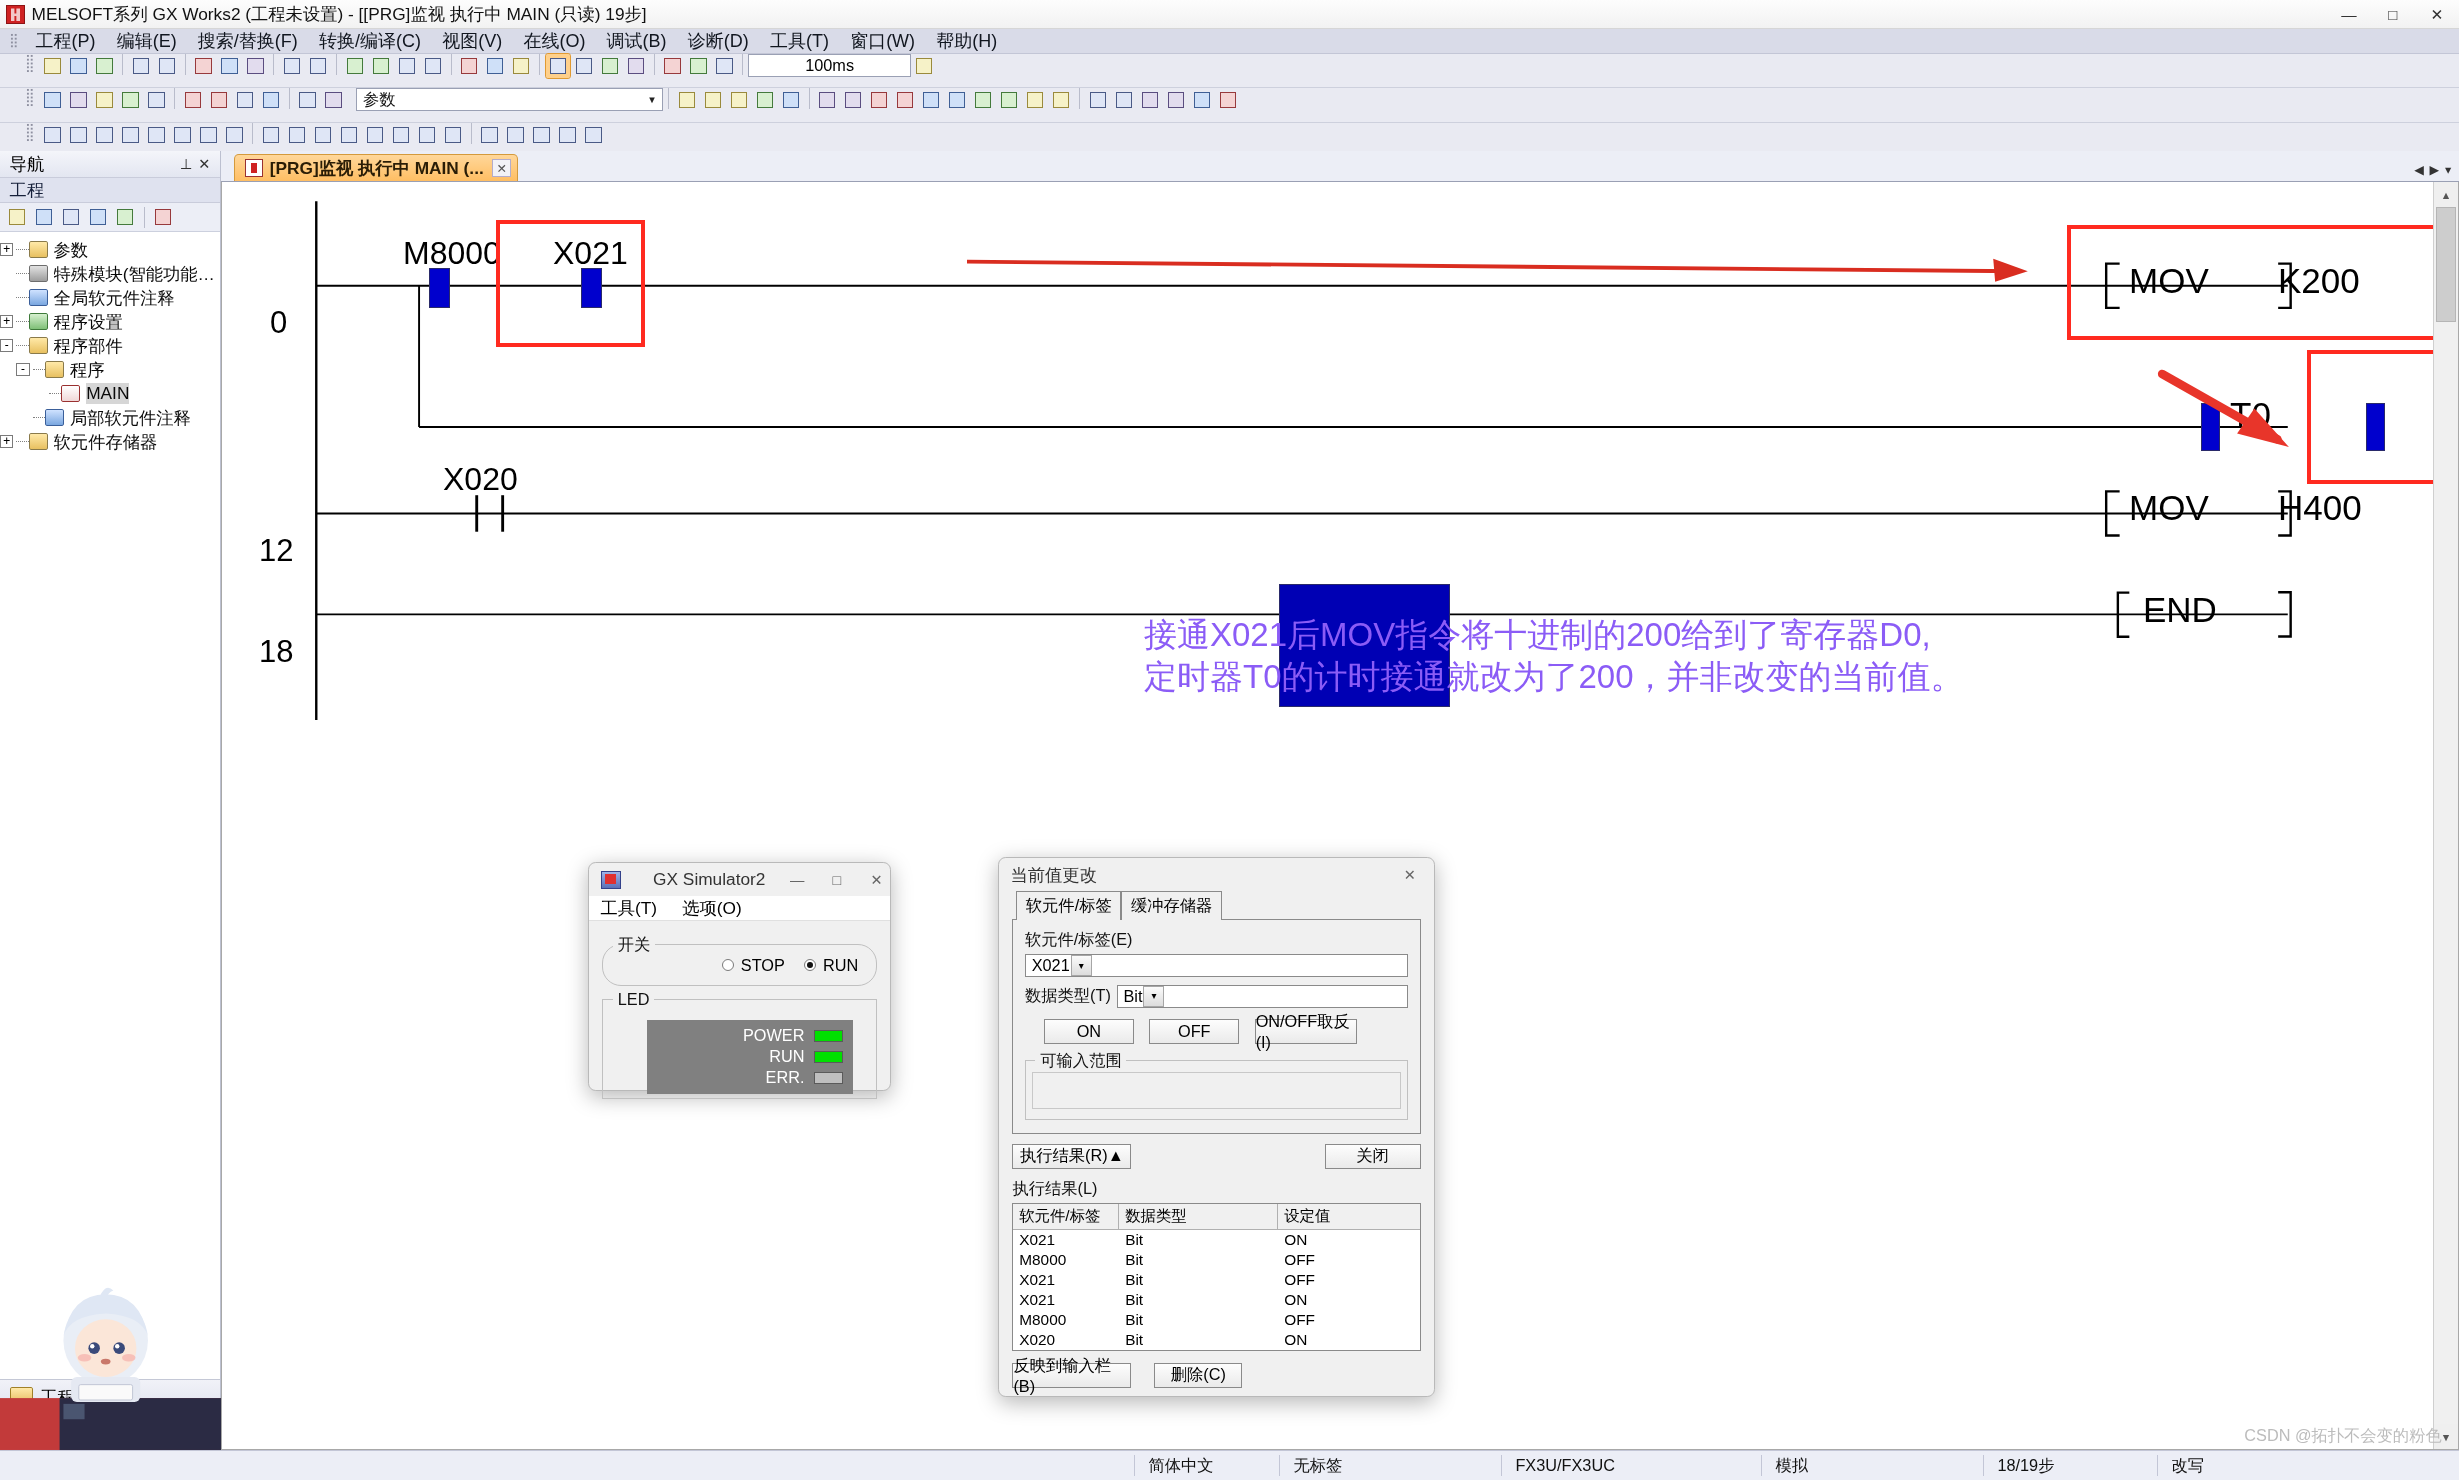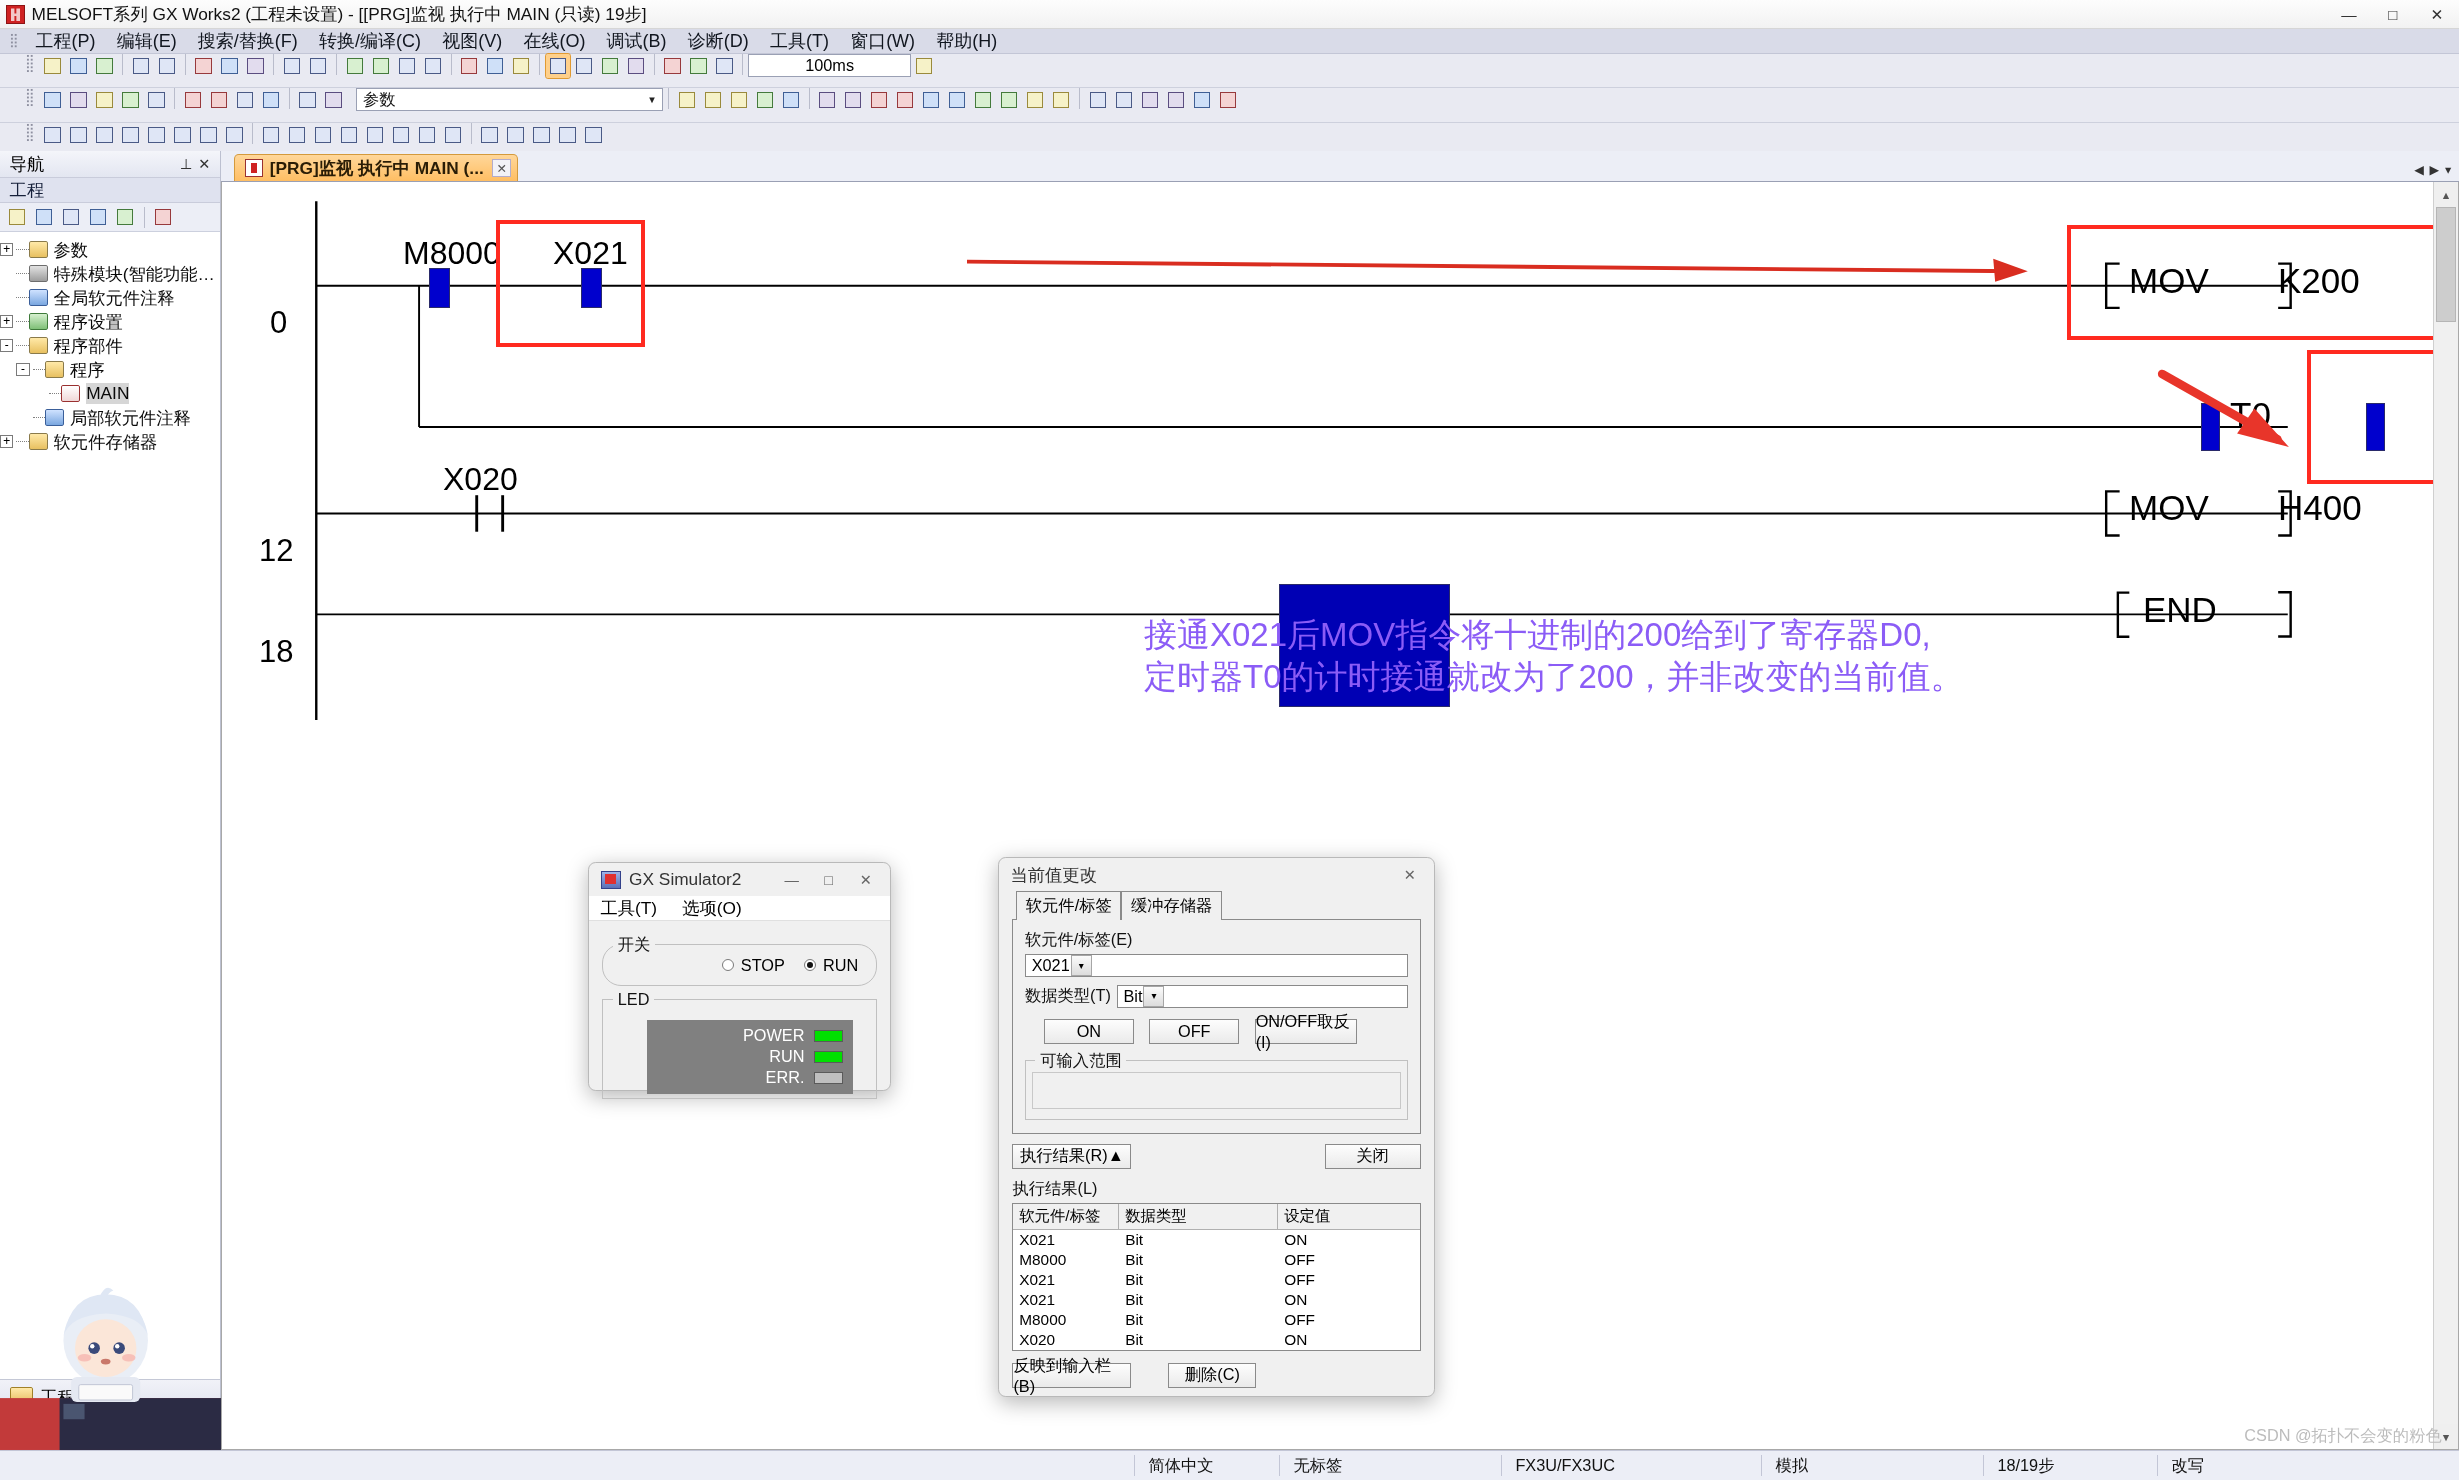--- a/index.html
+++ b/index.html
@@ -147,21 +147,21 @@
   
   #statusbar { position:absolute; left:0; right:0; bottom:0; height:30px; background:#eceef6;
      border-top:1px solid #c3c6d6; display:flex; align-items:center; font-size:16.3px; color:#111; }
   #statusbar .cell { padding:0 13.4px; height:30px; display:flex; align-items:center; }
   #statusbar .sep { width:1px; height:21px; background:#c3c6d6; }
 
   
   .dlg { position:absolute; background:#f0f0f0; border:1px solid #b9b9b9; border-radius:7.7px;
          box-shadow:0 5.8px 21px rgba(0,0,0,.28); }
   .dlg .dlg-title { height:33px; display:flex; align-items:center; padding:0 5.8px 0 11.5px;
-     font-size:17.3px; color:#333; }
+     font-size:17.3px; color:#333;gap:24px; }
   .dlg .dlg-title .t { white-space:nowrap; }
   .dlg .dlg-title .wb { width:37px; height:29px; display:flex; align-items:center; justify-content:center;
      font-size:14.4px; color:#666; }
 
   
   #simdlg { left:588px; top:862px; width:303px; height:229px; }
   #simdlg .sim-icon { width:20px; height:18px; margin-right:8.6px; border:1px solid #33418a;
      background:linear-gradient(#9fb3e8,#5a70b8); position:relative; flex:none; }
   #simdlg .sim-icon::after { content:""; position:absolute; left:3.8px; top:2.9px; width:10.6px; height:9.6px; background:#e03030; }
   #simdlg .sim-menu { height:25px; background:#fff; display:flex; align-items:center; padding-left:11.5px;
@@ -854,21 +854,21 @@
             <div class="c3">OFF</div>
           </div>
           <div class="rg-row">
             <div class="c1">X020</div>
             <div class="c2">Bit</div>
             <div class="c3">ON</div>
           </div>
         </div>
     </div>
 
-    <div style="display:flex; gap:37px; margin-top:11.5px;">
+    <div style="display:flex; gap:23px; margin-top:11.5px;">
       <div class="btn" style="width:119px;">反映到输入栏(B)</div>
       <div class="btn" style="width:88px;">删除(C)</div>
     </div>
   </div>
 </div>
 
 <div id="statusbar">
   <div class="cell" style="width:1134px;"></div>
   <div class="sep"></div>
   <div class="cell" style="width:144px;">简体中文</div>

